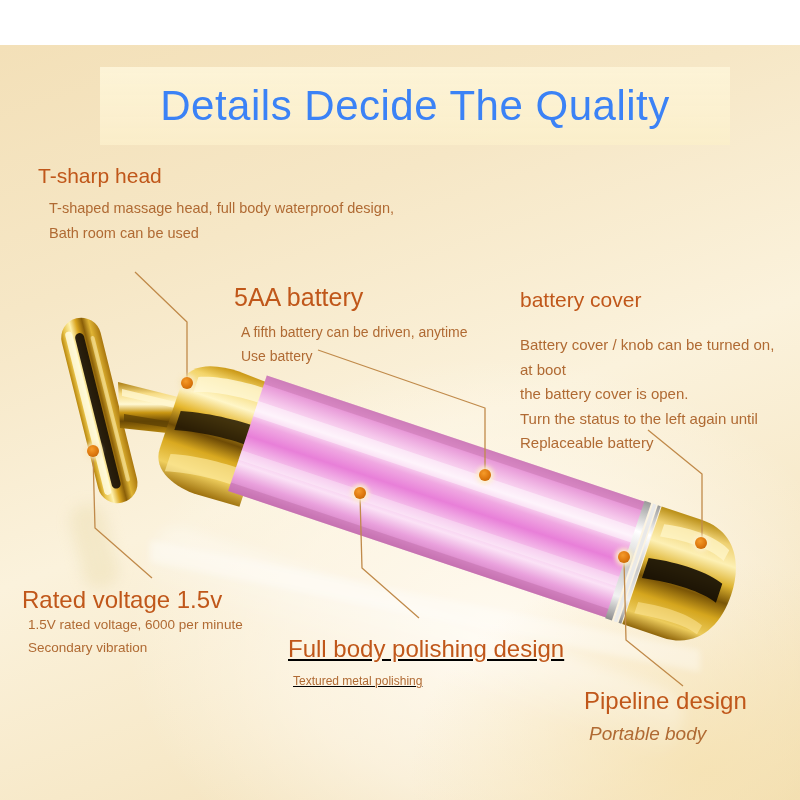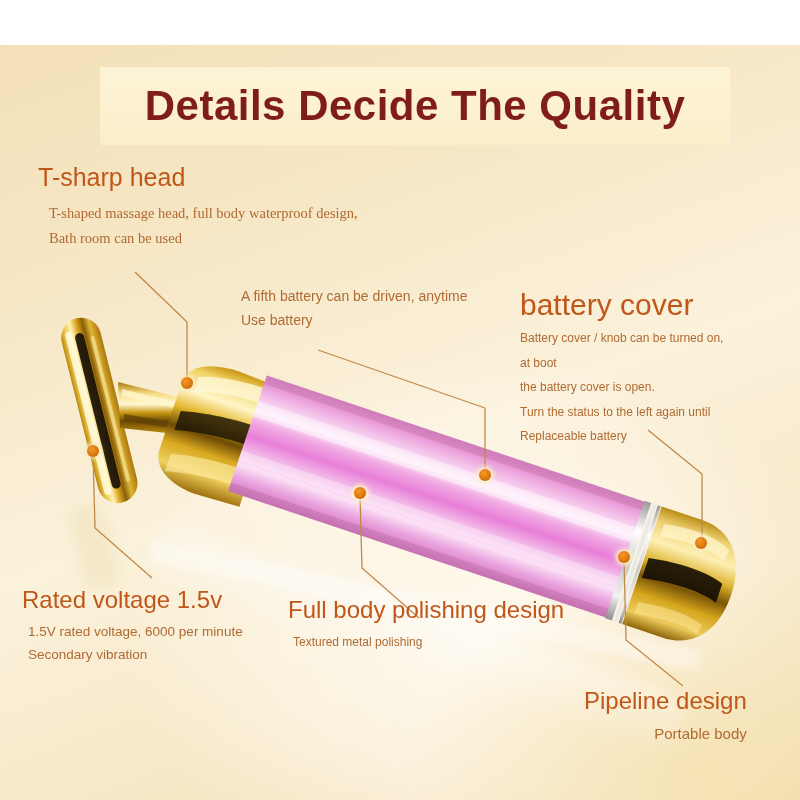--- a/index.html
+++ b/index.html
@@ -48,63 +48,63 @@
     left:100px; top:67px;
     width:630px; height:78px;
     background:linear-gradient(180deg, rgba(253,244,216,0.95) 0%, rgba(250,238,202,0.92) 100%);
   }
   .title-text {
     position:absolute;
     left:100px; top:69px;
     width:630px; height:74px;
     display:flex; align-items:center; justify-content:center;
     font-size:42px;
-    font-weight:700;
+    font-weight:400;
     letter-spacing:0.5px;
-    color:#7f1d1d;
+    color:#3b82f6;
     white-space:nowrap;
   }
 
   
   .callout { position:absolute; }
   .callout .c-head {
     color:#c0571a;
     font-weight:400;
     white-space:nowrap;
     line-height:1.1;
   }
   .callout .c-line {
     color:#b06a33;
     white-space:nowrap;
   }
 
   
   #co-tsharp          { left:38px;  top:164px; }
-  #co-tsharp .c-head  { font-size:25px; margin-bottom:9px; }
-  #co-tsharp .c-body  { font-size:14.5px; line-height:25px; padding-left:11px;font-family:Liberation Serif, serif; }
+  #co-tsharp .c-head  { font-size:21px; margin-bottom:9px; }
+  #co-tsharp .c-body  { font-size:14.5px; line-height:25px; padding-left:11px; }
 
   #co-battery5aa          { left:234px; top:284px; }
   #co-battery5aa .c-head  { font-size:25px; margin-bottom:8px; }
   #co-battery5aa .c-body  { font-size:14px; line-height:24px; padding-left:7px; }
 
   #co-cover          { left:520px; top:288px; }
-  #co-cover .c-head  { font-size:30px; margin-bottom:5px; }
-  #co-cover .c-body  { font-size:12px; line-height:24.5px; }
+  #co-cover .c-head  { font-size:21px; margin-bottom:22px; }
+  #co-cover .c-body  { font-size:15px; line-height:24.5px; }
 
   #co-voltage          { left:22px;  top:587px; }
-  #co-voltage .c-head  { font-size:24px; margin-bottom:7px; }
+  #co-voltage .c-head  { font-size:24px; }
   #co-voltage .c-body  { font-size:13.5px; line-height:23px; padding-left:6px; }
 
-  #co-polish          { left:288px; top:597px; }
+  #co-polish          { left:288px; top:636px;text-decoration:underline; }
   #co-polish .c-head  { font-size:24px; margin-bottom:8px; }
   #co-polish .c-body  { font-size:12px; line-height:22px; padding-left:5px; }
 
-  #co-pipeline          { left:584px; top:688px;text-align:right; }
+  #co-pipeline          { left:584px; top:688px; }
   #co-pipeline .c-head  { font-size:24px; margin-bottom:9px; }
-  #co-pipeline .c-body  { font-size:15px; line-height:22px; padding-left:5px; }
+  #co-pipeline .c-body  { font-size:19px; line-height:22px; padding-left:5px;font-style:italic; }
 
   
   #leaders { position:absolute; left:0; top:0; width:800px; height:800px; }
 
   
   #product { position:absolute; left:0; top:0; width:800px; height:800px; }
 </style>
 </head>
 <body>
 
@@ -316,20 +316,21 @@
 
   <div class="callout" id="co-tsharp">
     <div class="c-head">T-sharp head</div>
     <div class="c-body">
       <div class="c-line">T-shaped massage head, full body waterproof design,</div>
       <div class="c-line">Bath room can be used</div>
     </div>
   </div>
 
   <div class="callout" id="co-battery5aa">
+    <div class="c-head">5AA battery</div>
     <div class="c-body">
       <div class="c-line">A fifth battery can be driven, anytime</div>
       <div class="c-line">Use battery</div>
     </div>
   </div>
 
   <div class="callout" id="co-cover">
     <div class="c-head">battery cover</div>
     <div class="c-body">
       <div class="c-line">Battery cover / knob can be turned on,</div>

